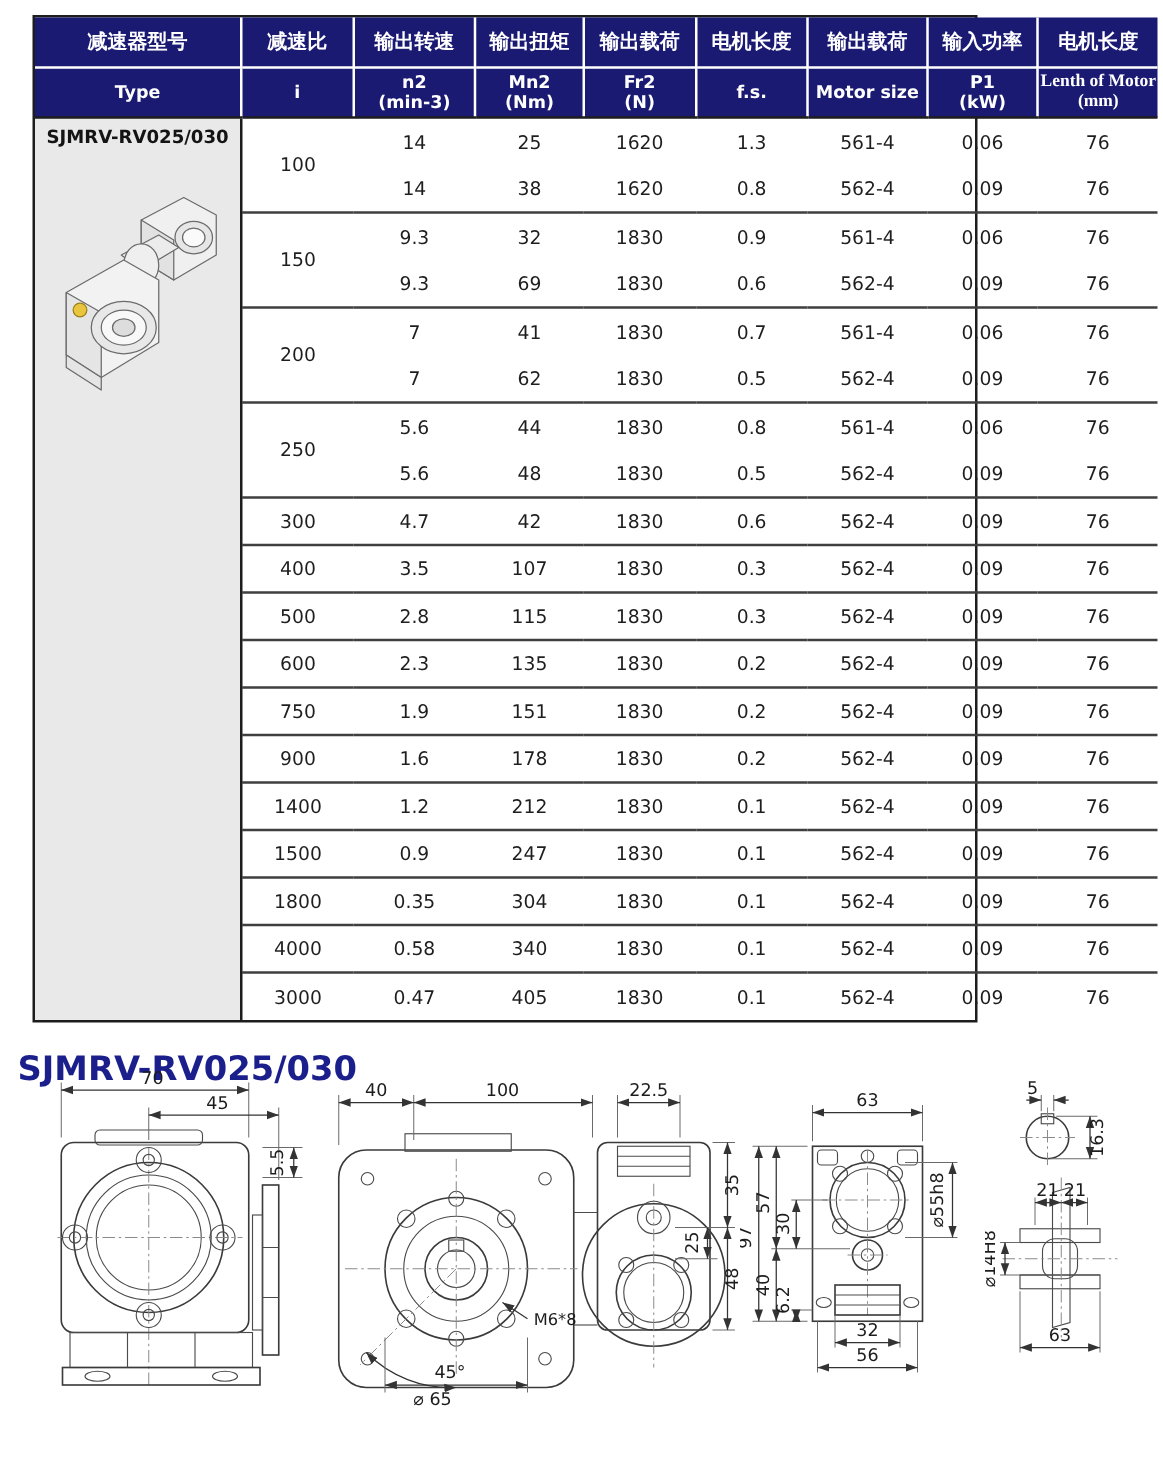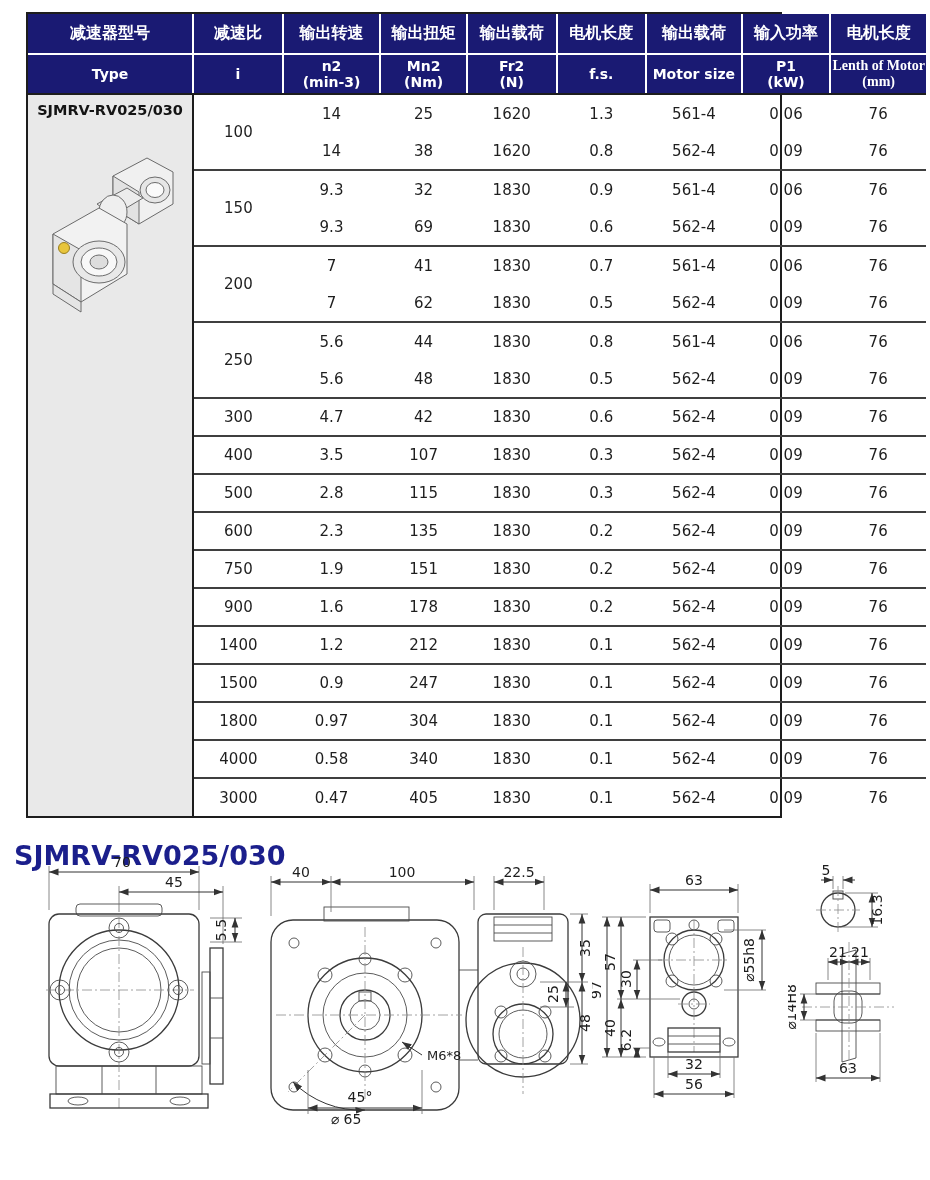--- a/index.html
+++ b/index.html
@@ -288,21 +288,21 @@
             <td class="gstart">0.9</td>
             <td class="gstart">247</td>
             <td class="gstart">1830</td>
             <td class="gstart">0.1</td>
             <td class="gstart">562-4</td>
             <td class="gstart">0.09</td>
             <td class="gstart">76</td>
           </tr>
           <tr>
             <td rowspan="1" class="i-cell gstart">1800</td>
-            <td class="gstart">0.97</td>
+            <td class="gstart">0.35</td>
             <td class="gstart">304</td>
             <td class="gstart">1830</td>
             <td class="gstart">0.1</td>
             <td class="gstart">562-4</td>
             <td class="gstart">0.09</td>
             <td class="gstart">76</td>
           </tr>
           <tr>
             <td rowspan="1" class="i-cell gstart">4000</td>
             <td class="gstart">0.58</td>

